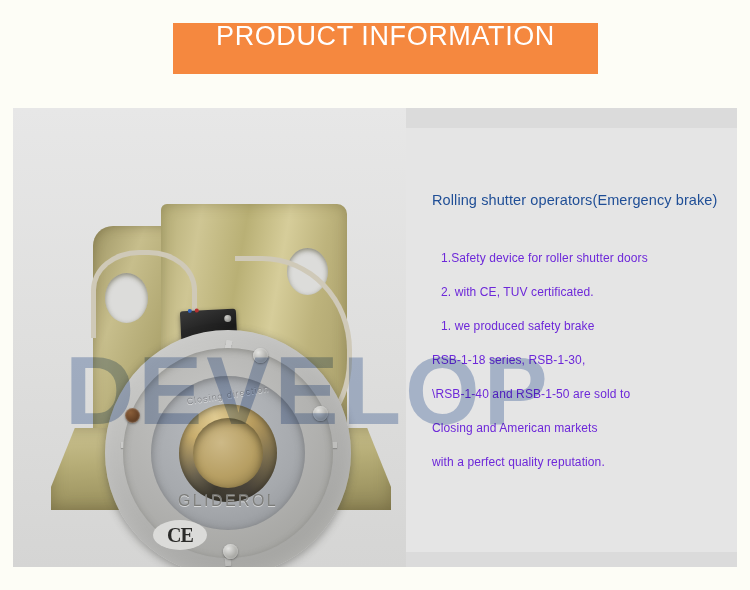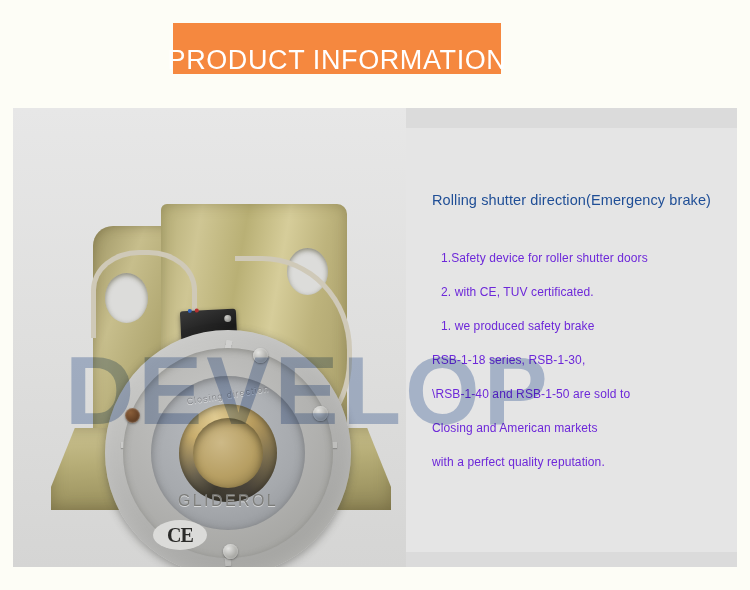--- a/index.html
+++ b/index.html
@@ -13,25 +13,25 @@
     font-family: "Liberation Sans", sans-serif;
     overflow: hidden;
     position: relative;
   }
 
   
   #header-banner {
     position: absolute;
     left: 173px;
     top: 23px;
-    width: 328px;
+    width: 425px;
     height: 51px;
     background: #f5883f;
     display: flex;
-    align-items: flex-end;
+    align-items: flex-start;
     justify-content: center;
   }
   #header-title {
     color: #ffffff;
     font-size: 27px;
     letter-spacing: 0.6px;
     font-weight: 400;
     line-height: 1;
     white-space: nowrap;
   }
@@ -418,21 +418,21 @@
       <div class="bolt bolt-right"></div>
       <div class="bolt bolt-bottom"></div>
 
       <div class="housing-text">GLIDEROL</div>
       <div class="ce-badge">CE</div>
     </div>
   </div>
 
   <div id="info-panel">
     <div id="info-inner">
-      <div class="info-heading">Rolling shutter direction(Emergency brake)</div>
+      <div class="info-heading">Rolling shutter operators(Emergency brake)</div>
       <div class="info-gap"></div>
       <div class="info-line indent">1.Safety device for roller shutter doors</div>
       <div class="info-line indent">2. with CE, TUV certificated.</div>
       <div class="info-line indent">1. we produced safety brake</div>
       <div class="info-line">RSB-1-18 series, RSB-1-30,</div>
       <div class="info-line">\RSB-1-40 and RSB-1-50 are sold to</div>
       <div class="info-line">Closing and American markets</div>
       <div class="info-line">with a perfect quality reputation.</div>
     </div>
   </div>

